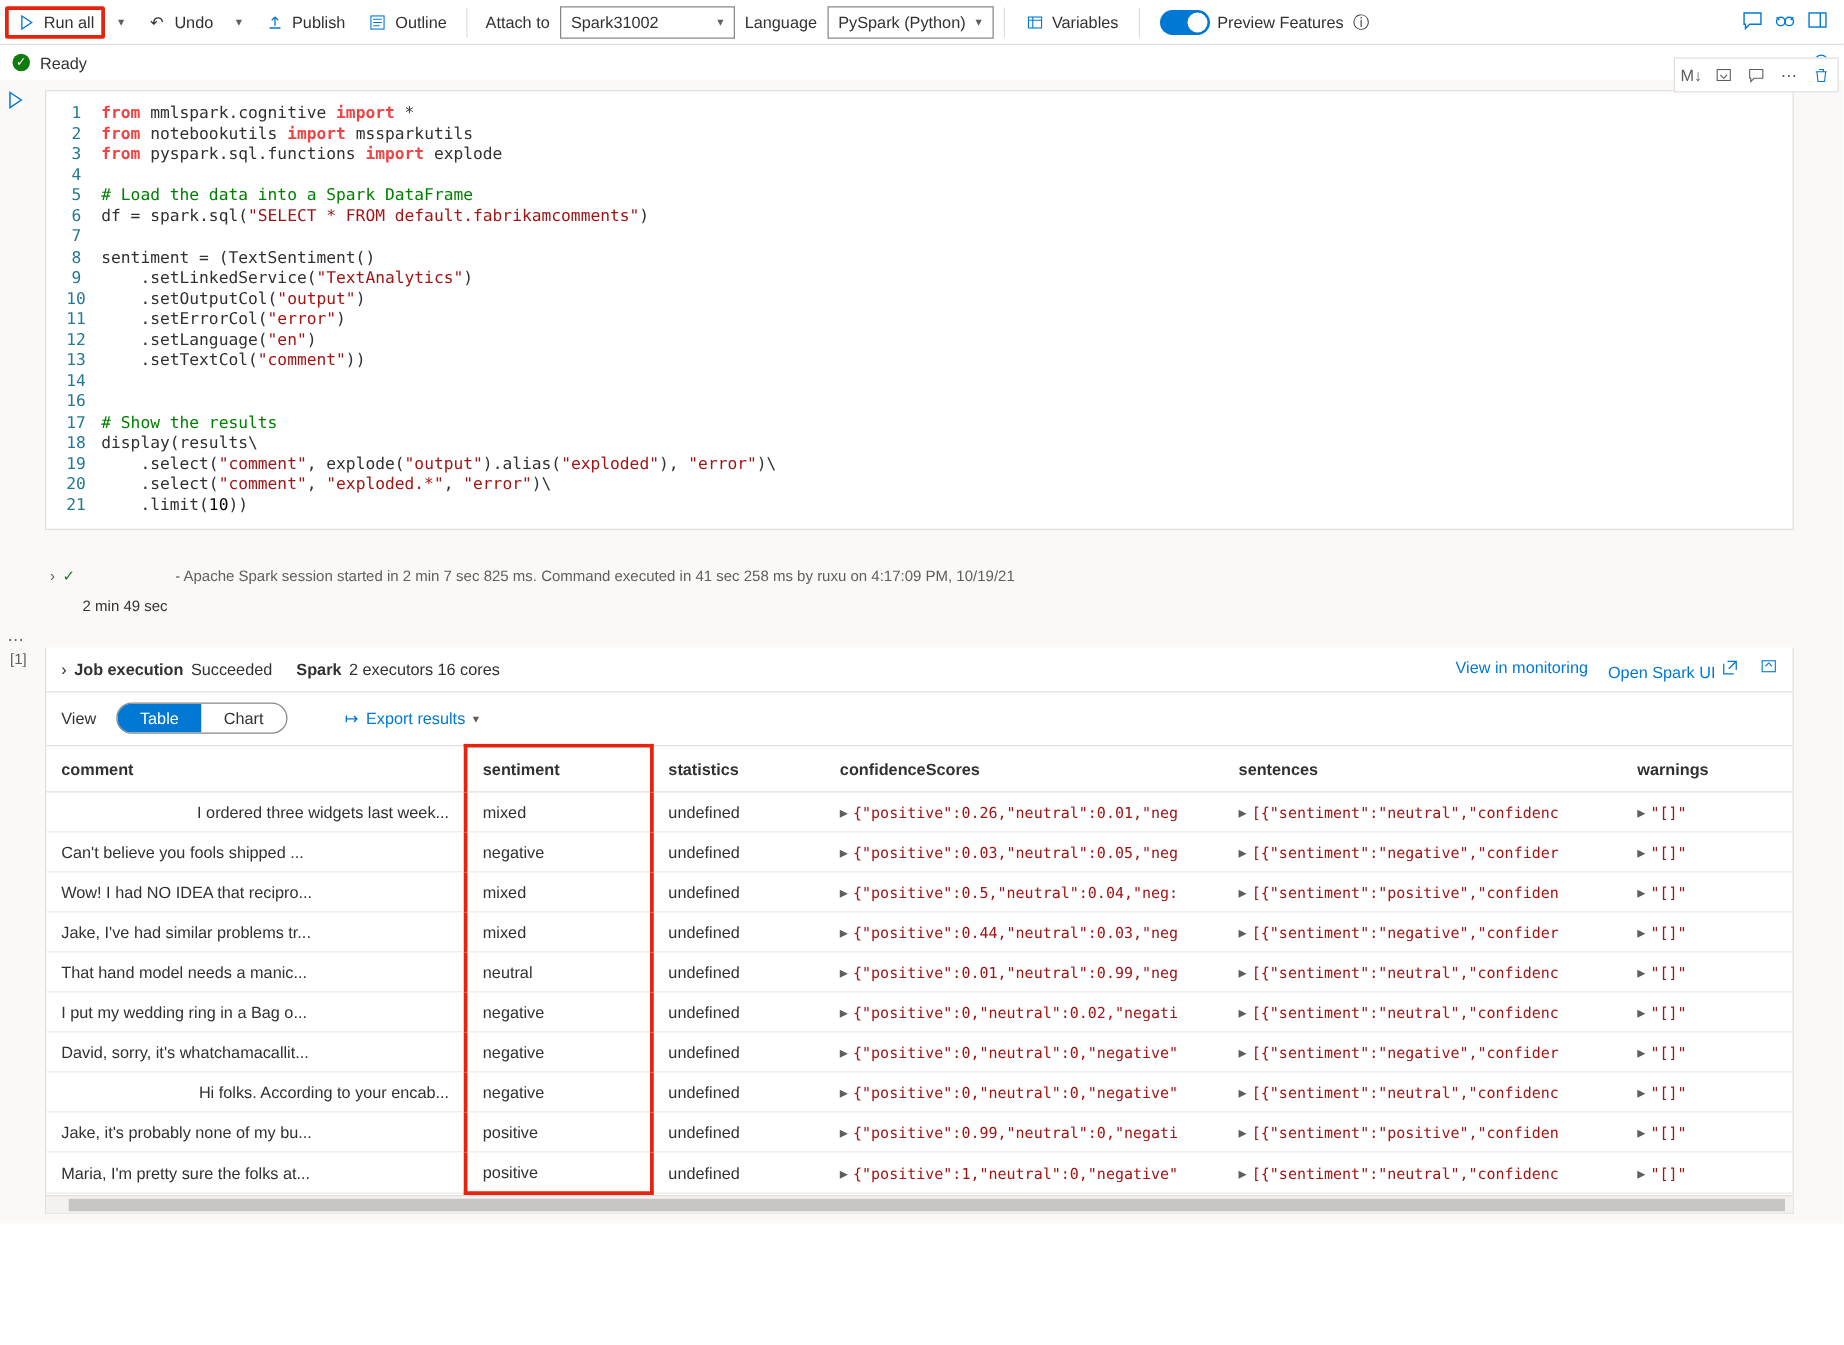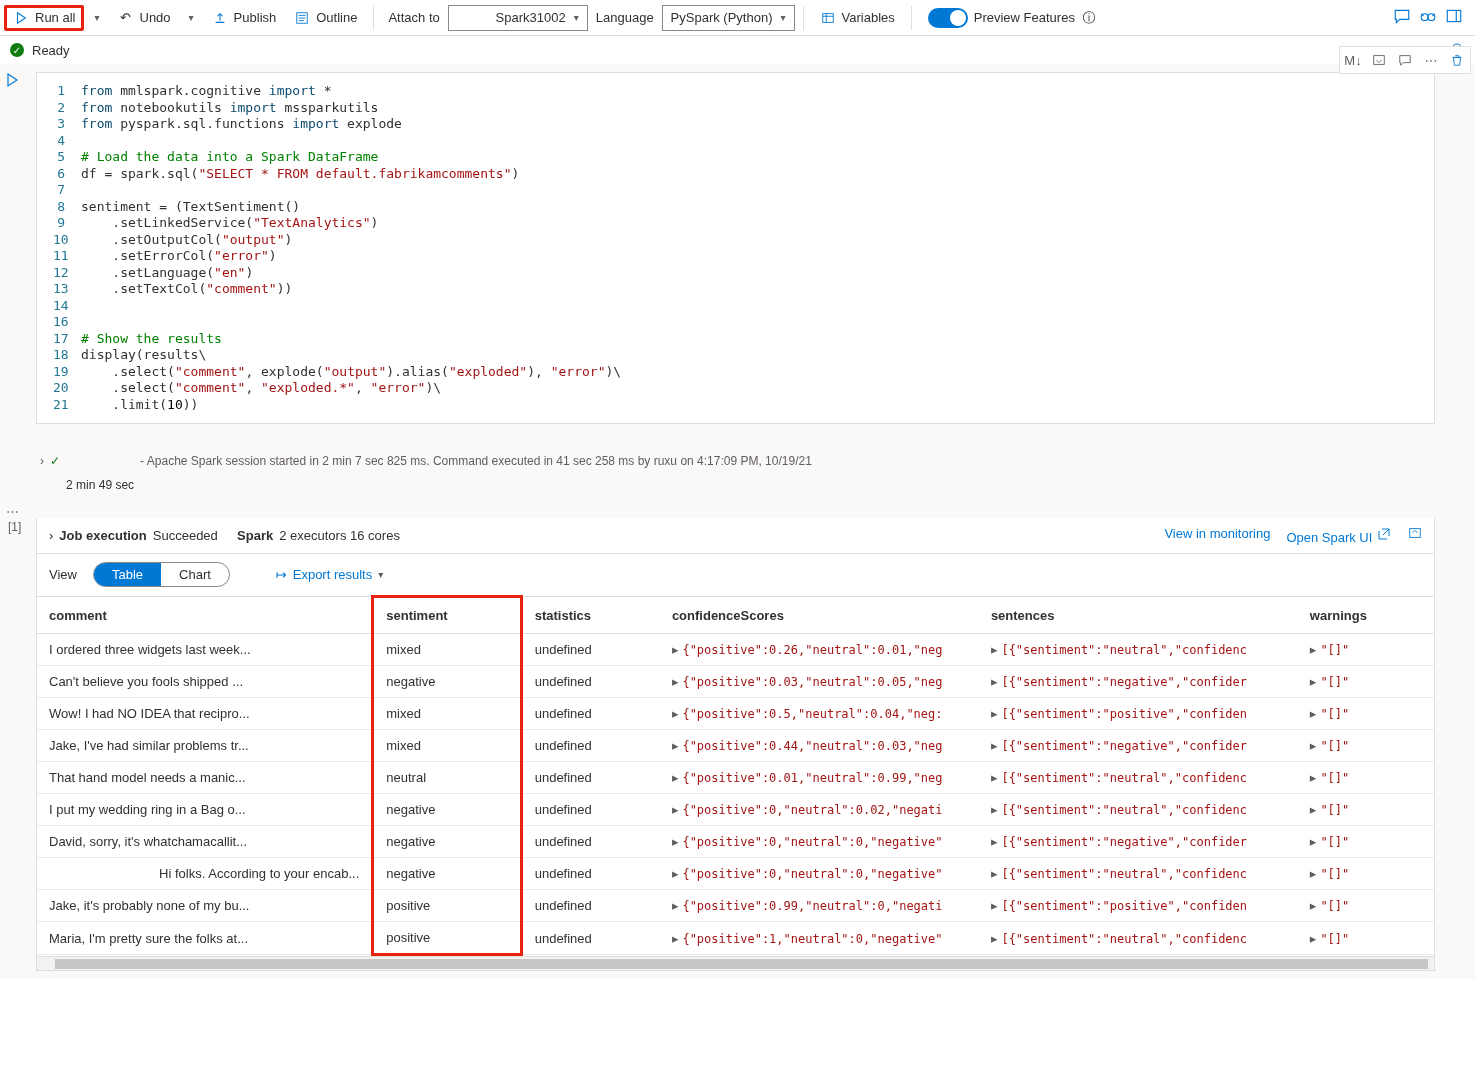--- a/index.html
+++ b/index.html
@@ -25,39 +25,39 @@
     gap: 6px;
     padding: 4px 8px;
     cursor: pointer;
     border-radius: 2px;
   }
   .tb-ico { width: 16px; height: 16px; display:flex; align-items:center; justify-content:center;}
   .sep { width:1px; height:24px; background:#e1dfdd; margin:0 6px;}
   .runall-highlight { border:3px solid #e8230d; padding:2px 6px;}
   .lbl { padding:0 6px;}
   .dropdown {
-    border:1px solid #8a8886; height:26px; display:flex; align-items:center; padding:0 8px; min-width:140px; justify-content:flex-end; gap:8px;
+    border:1px solid #8a8886; height:26px; display:flex; align-items:center; padding:0 8px; min-width:140px; justify-content:space-between; gap:8px;
   }
   .dropdown.narrow{min-width:120px;}
   .toggle {
     width:40px;height:20px;border-radius:10px;background:#0078d4;position:relative;
   }
   .toggle::after{content:"";position:absolute;right:2px;top:2px;width:16px;height:16px;border-radius:50%;background:#fff;}
   .statusbar{display:flex;align-items:center;height:28px;padding:0 10px;gap:8px;}
   .green-dot{width:14px;height:14px;border-radius:50%;background:#107c10;display:flex;align-items:center;justify-content:center;}
   .green-dot::after{content:"✓";color:#fff;font-size:10px;}
   .cell-area{background:#faf9f8; padding:8px 40px 8px 36px; position:relative;}
   .gutter-run{position:absolute;left:4px;top:8px;color:#0078d4;}
   .cell-toolbar{position:absolute;right:4px;top:-18px;display:flex;gap:4px;background:#fff;border:1px solid #e1dfdd;padding:2px;}
   .cell-tool{width:22px;height:22px;display:flex;align-items:center;justify-content:center;color:#605e5c;cursor:pointer;}
   .code-cell{background:#fff;border:1px solid #e1dfdd;padding:10px 16px;font-family:Consolas,monospace;font-size:13px;line-height:16.5px;}
   .ln-wrap{display:flex;}
   .lnum{color:#237893;width:28px;text-align:right;padding-right:16px;user-select:none;}
   .code{white-space:pre;}
-  .kw{color:#0c4a6e;}
+  .kw{color:#ef4444;font-weight:bold;}
   .cm{color:#008000;}
   .st{color:#a31515;}
   .fn{color:#000;}
   .exec-info{padding:6px 4px;color:#605e5c;font-size:12px;display:flex;align-items:center;gap:6px;}
   .exec-info .chk{color:#107c10;}
   .output-block{background:#fff;border:1px solid #e1dfdd;border-top:none;margin-top:-1px;}
   .job-bar{display:flex;align-items:center;padding:8px 12px;border-bottom:1px solid #e1dfdd;font-size:13px;justify-content:space-between;}
   .job-left{display:flex;align-items:center;gap:6px;}
   .links-right{display:flex;gap:16px;}
   .link{color:#0078d4;cursor:pointer;}
@@ -352,21 +352,21 @@
               <th>comment</th>
               <th class="col-sent sent-head">sentiment</th>
               <th>statistics</th>
               <th>confidenceScores</th>
               <th>sentences</th>
               <th>warnings</th>
             </tr>
           </thead>
         <tbody id="tbody">
             <tr>
-              <td style="max-width: 200px;">I ordered three widgets last week...</td>
+              <td style="max-width: 200px; text-align: right;">I ordered three widgets last week...</td>
               <td class="col-sent" style="max-width: 70px;">mixed</td>
               <td style="max-width: 200px;">undefined</td>
               <td style="max-width: 190px;"><span class="tri">▸</span><span class="json-val">{"positive":0.26,"neutral":0.01,"neg</span></td>
               <td style="max-width: 190px;"><span class="tri">▸</span><span class="json-val">[{"sentiment":"neutral","confidenc</span></td>
               <td style="max-width: 60px;"><span class="tri">▸</span><span class="json-val">"[]"</span></td>
             </tr>
             <tr>
               <td style="max-width: 200px;">Can't believe you fools shipped ...</td>
               <td class="col-sent" style="max-width: 70px;">negative</td>
               <td style="max-width: 200px;">undefined</td>

